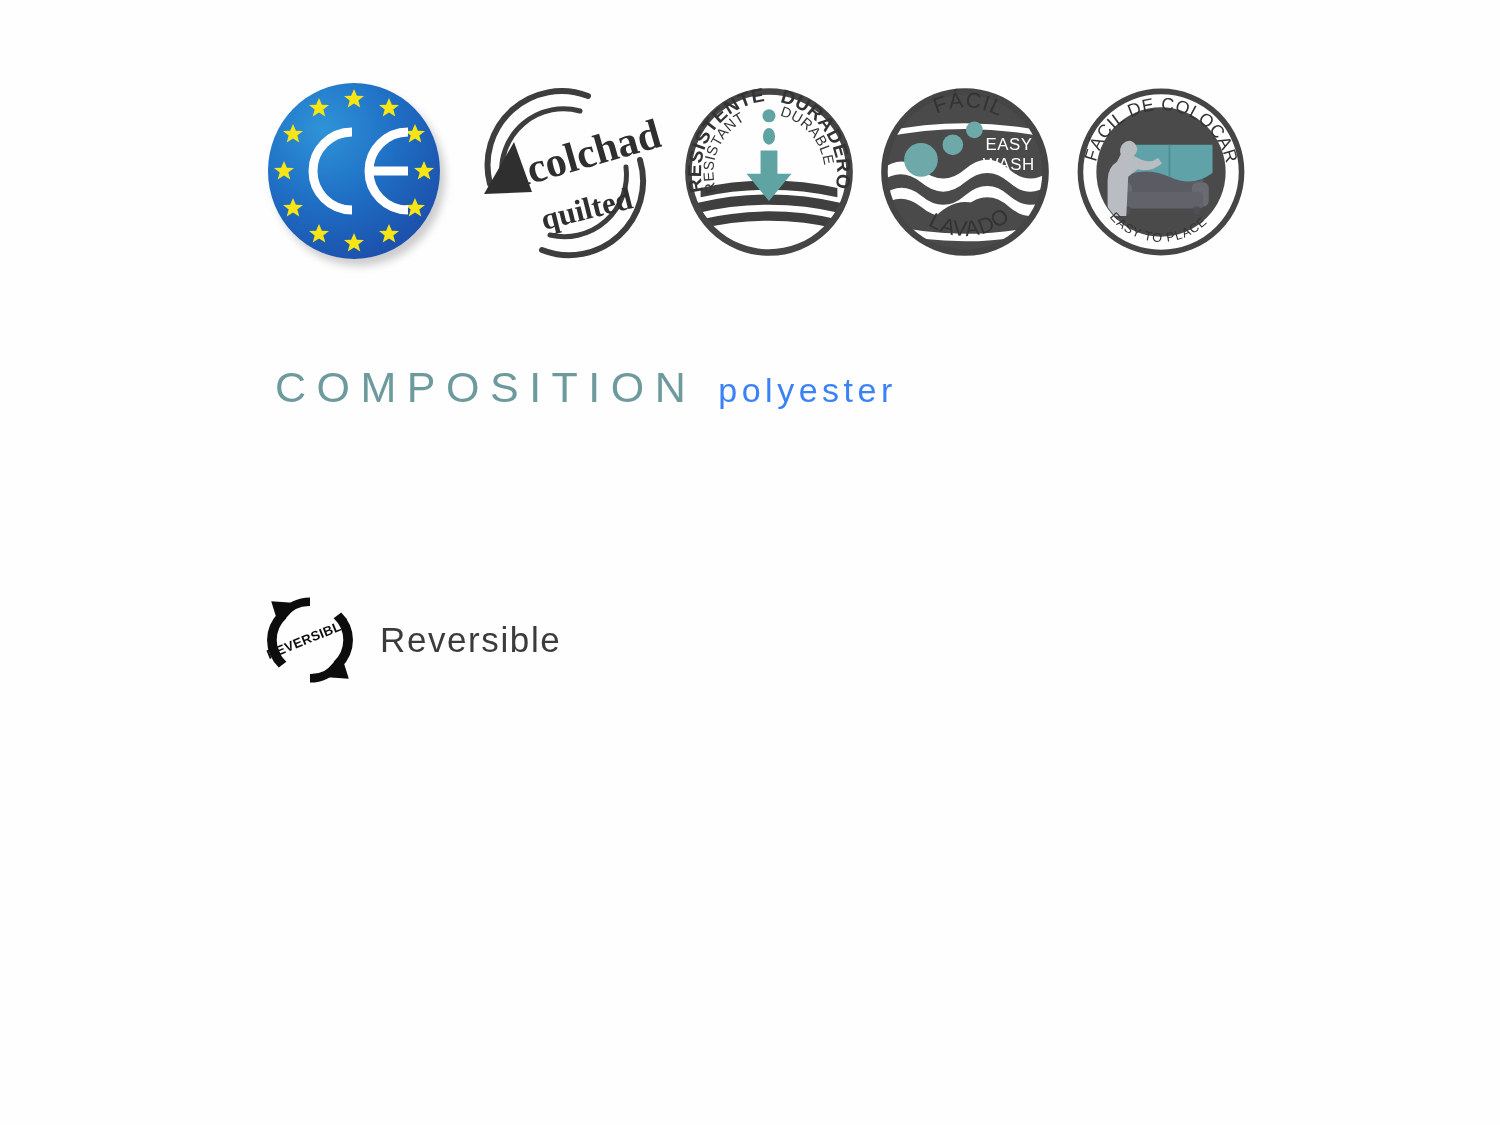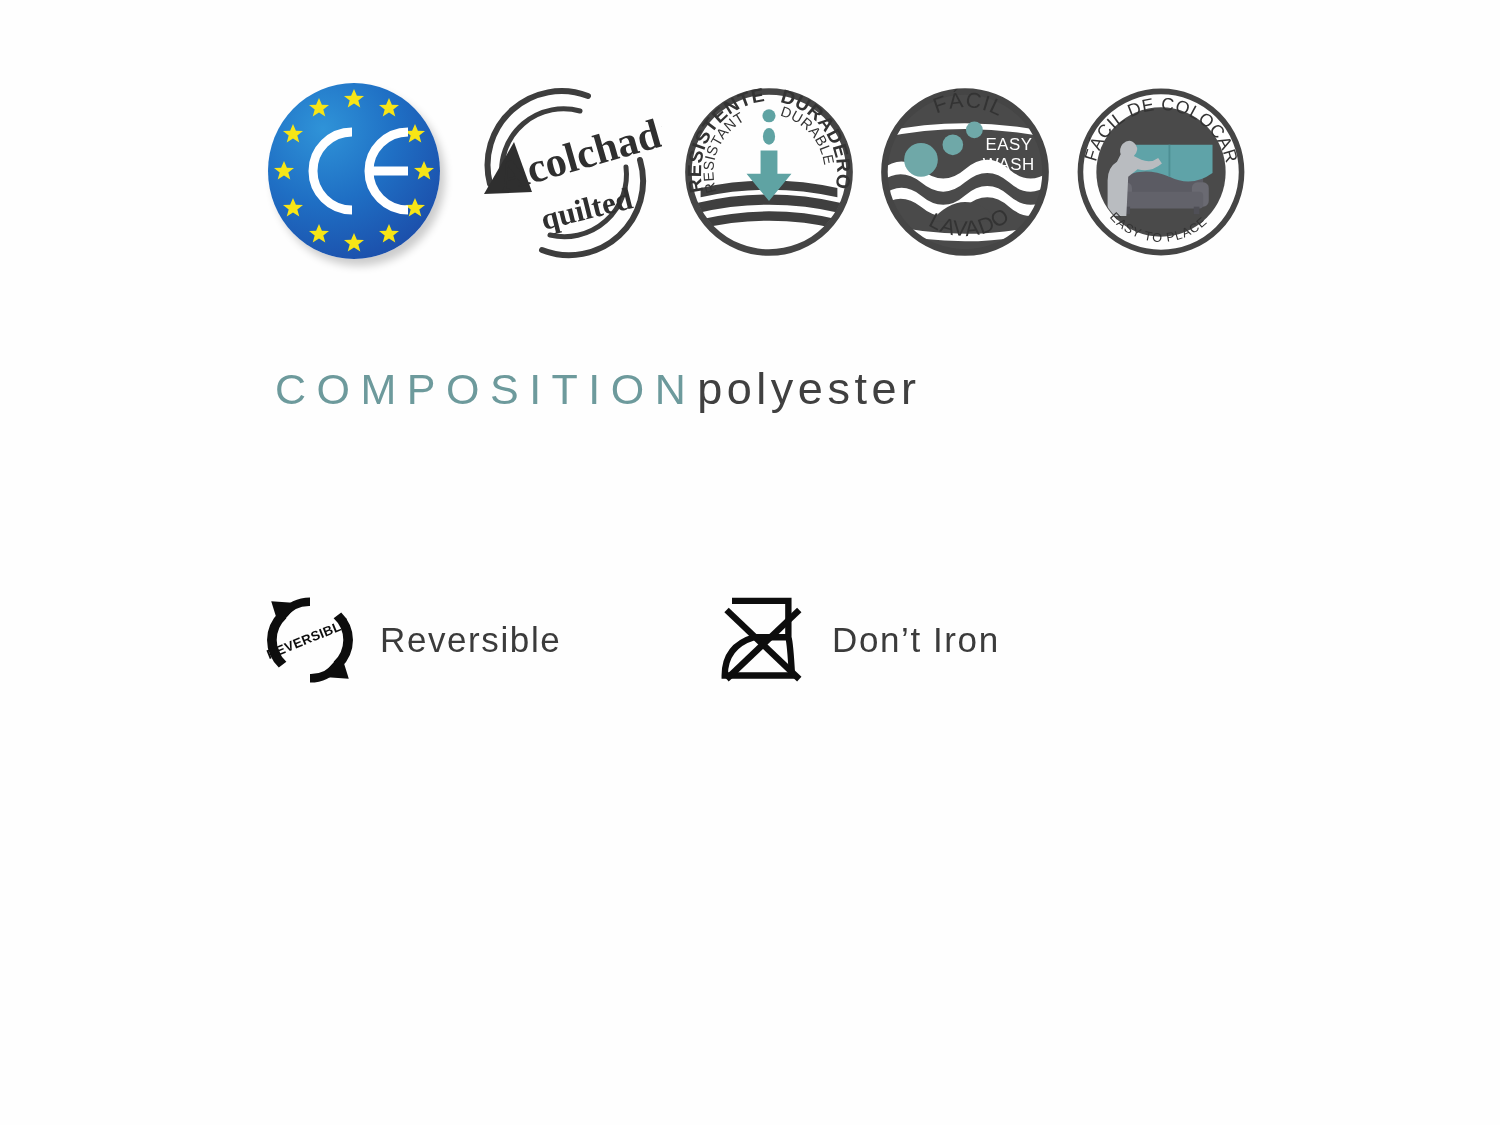--- a/index.html
+++ b/index.html
@@ -75,25 +75,25 @@
     white-space: nowrap;
   }
   .composition-label {
     font-size: 43px;
     letter-spacing: 10.5px;
     color: #6d9a9c;
     font-weight: 400;
     margin-left: 9px;
   }
   .composition-value {
-    font-size: 45px;
+    font-size: 34px;
     letter-spacing: 4.5px;
-    color: #404040;
+    color: #3b82f6;
     font-weight: 400;
-    margin-left: 1px;
+    margin-left: 22px;
   }
 
   
   .care-grid {
     position: absolute;
     left: 258px;
     top: 552px;
     width: 1000px;
     display: grid;
     grid-template-columns: 452px 452px;
@@ -332,30 +332,18 @@
             <polygon points="96,100 66,98 88,74"></polygon>
           </g>
           <text x="55" y="62" text-anchor="middle" transform="rotate(-22 55 62)" font-family="'Liberation Sans', sans-serif" font-size="14" font-weight="bold" fill="#0d0d0d" letter-spacing="0.4">REVERSIBLE</text>
         </svg>
       </div>
       <div class="care-label">Reversible</div>
     </div>
 
 
 
-    <div class="care-item">
-      <div class="care-icon">
-        <svg viewBox="0 0 110 110" width="100" height="100">
-          <g stroke="#0d0d0d" stroke-width="7" fill="none">
-            <path d="M 22 12 L 84 12 L 84 52 Q 86 58 88 94 L 14 94 Q 14 62 46 52 L 84 52"></path>
-            <line x1="16" y1="22" x2="96" y2="98"></line>
-            <line x1="96" y1="22" x2="16" y2="98"></line>
-          </g>
-        </svg>
-      </div>
-      <div class="care-label">Don’t Iron</div>
-    </div>
 
 
 
   </div>
 
 </div>
 
 </body></html>

